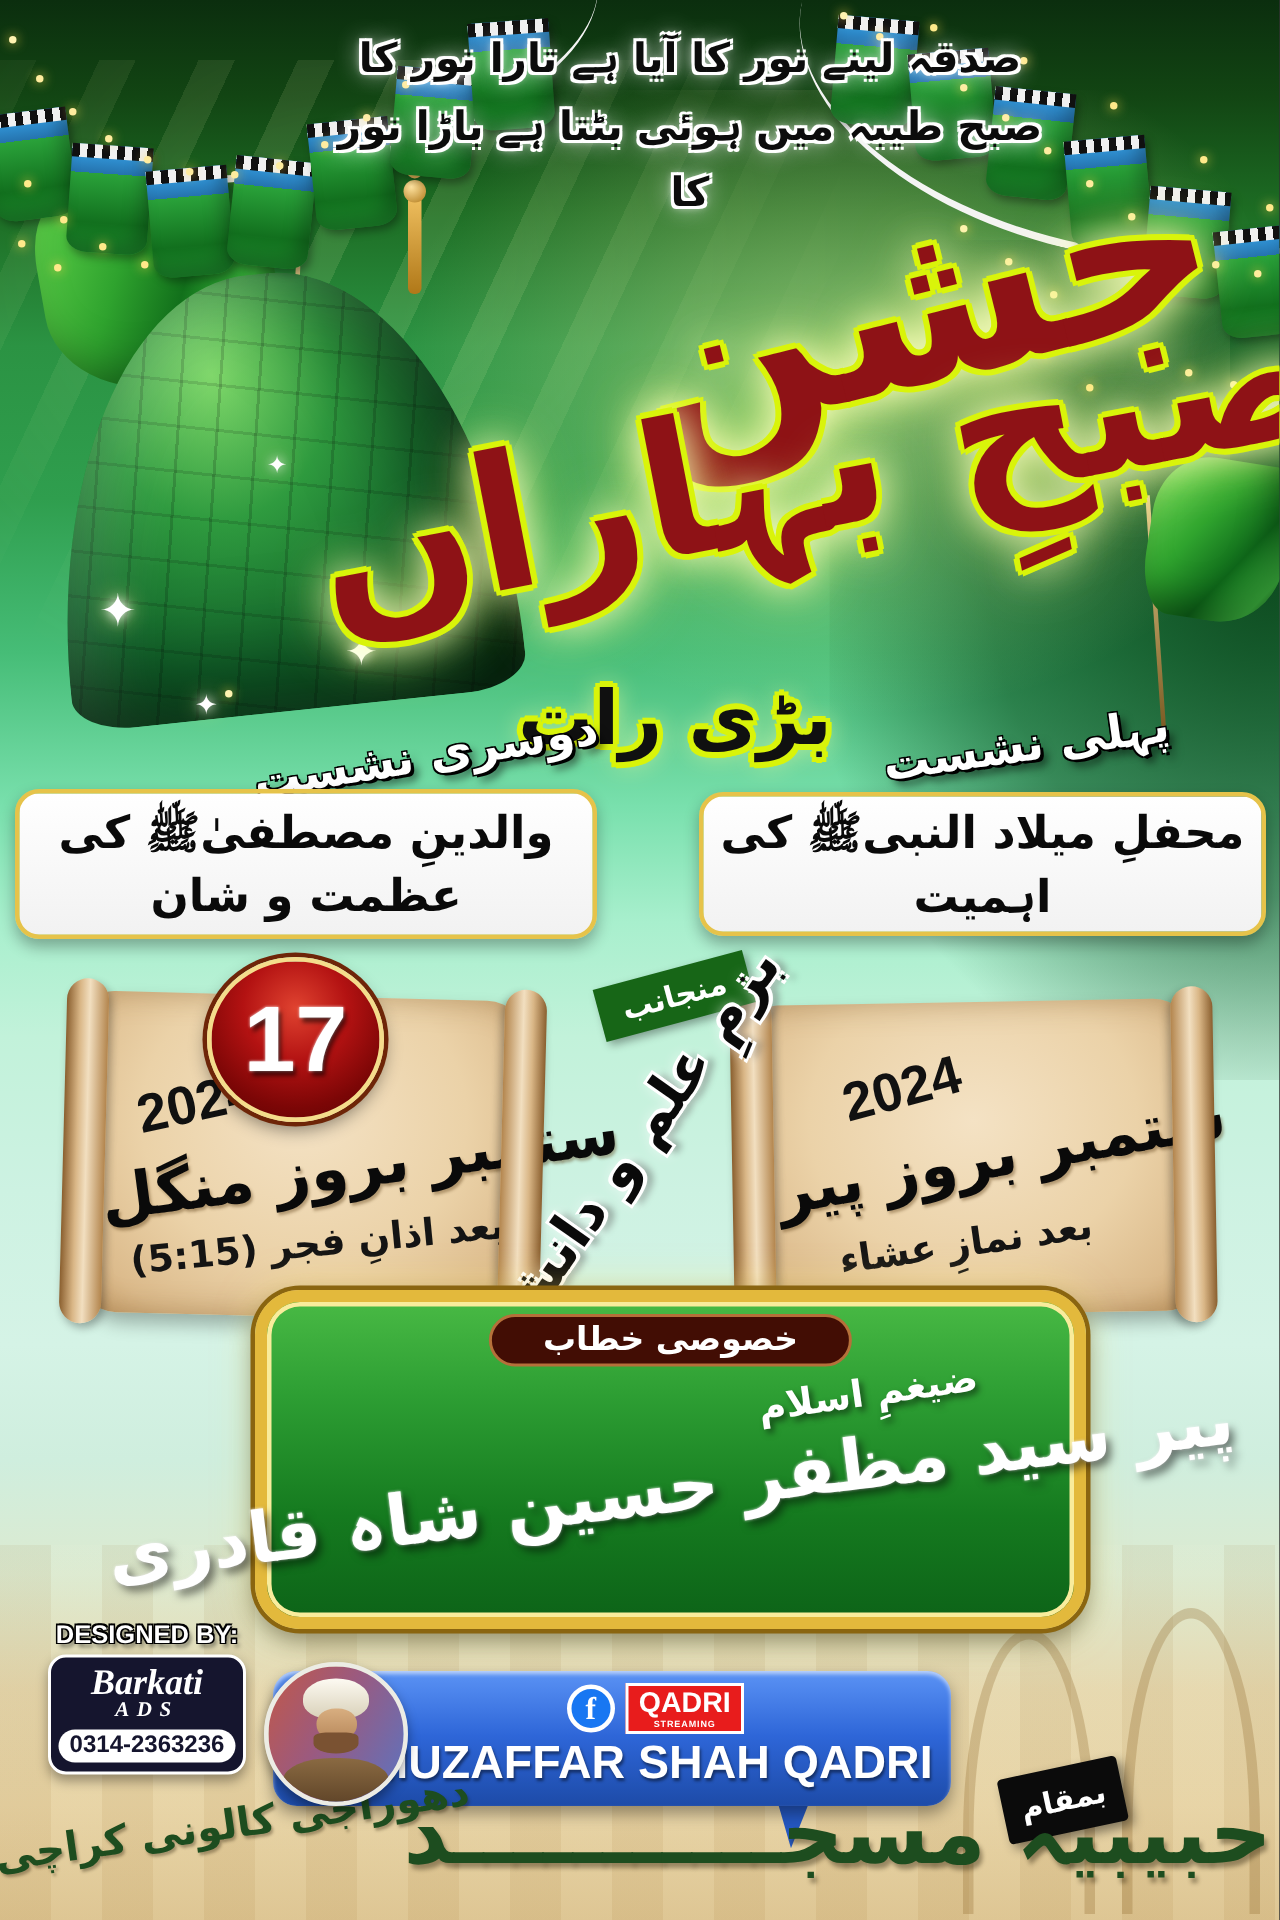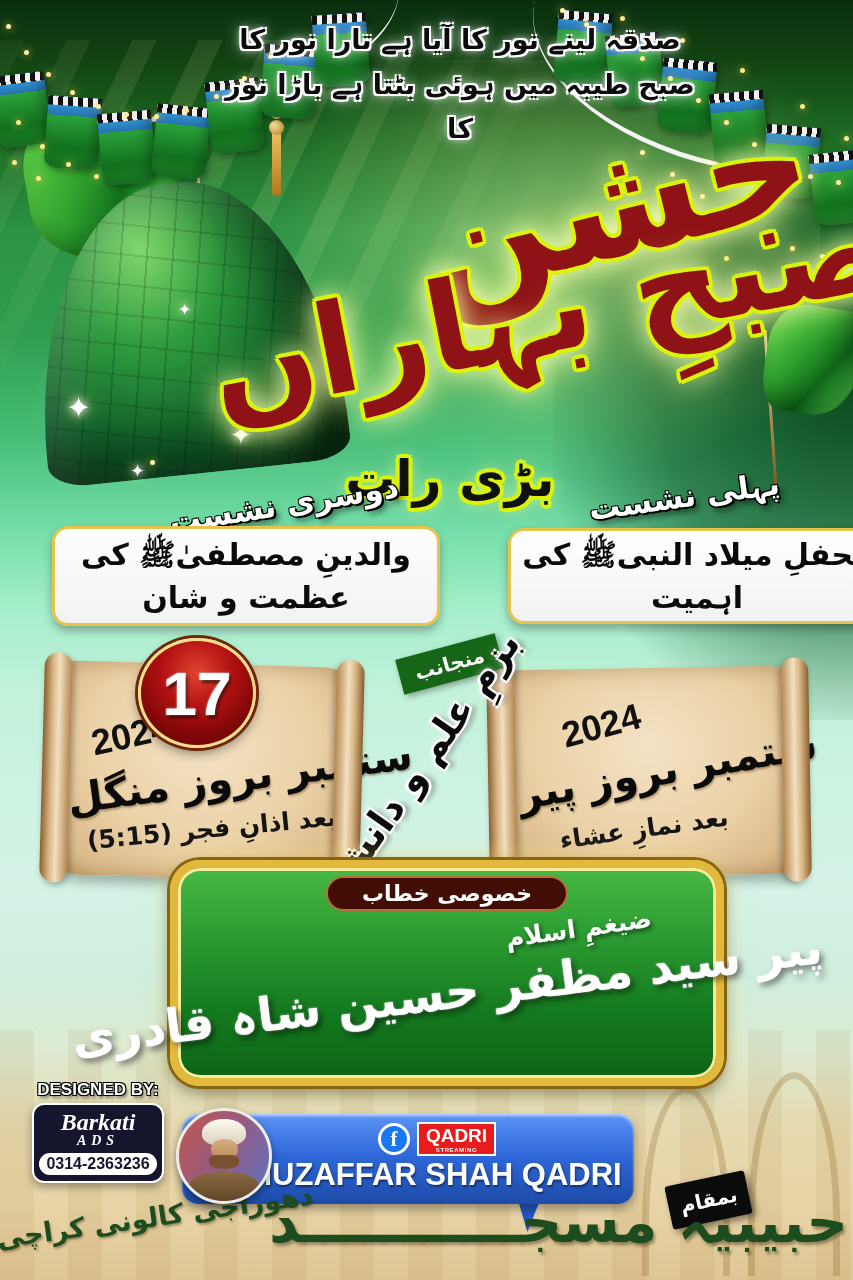--- a/index.html
+++ b/index.html
@@ -102,21 +102,21 @@
       4px 0 0 #d9f40a, -4px 0 0 #d9f40a, 0 4px 0 #d9f40a, 0 -4px 0 #d9f40a,
       3px 3px 0 #d9f40a, -3px -3px 0 #d9f40a, 3px -3px 0 #d9f40a, -3px 3px 0 #d9f40a, 0 0 18px #f4ffa0; }
 
   
   .session-label{ position:absolute; color:#fff; font-size:31px; font-weight:bold; white-space:nowrap;
     text-shadow:2px 2px 0 #000, -1px -1px 0 #000, 1px -1px 0 #000, -1px 1px 0 #000, 4px 5px 6px rgba(0,0,0,.55); }
   .session-label.first{ left:588px; top:478px; transform:rotate(-8deg); }
   .session-label.second{ left:168px; top:486px; transform:rotate(-9deg); }
   .session-box{ position:absolute; background:linear-gradient(180deg,#ffffff,#f2f2f2); border:3px solid #e6c34a;
     border-radius:16px; box-shadow:0 5px 10px rgba(0,0,0,.3); display:flex; align-items:center; justify-content:center;
-    color:#0a0a0a; font-weight:bold; font-size:30px; text-align:center; padding:6px 10px;margin-left:42px; }
+    color:#0a0a0a; font-weight:bold; font-size:30px; text-align:center; padding:6px 10px; }
   .session-box.first{ left:466px; top:528px; width:378px; height:96px; }
   .session-box.second{ left:10px; top:526px; width:388px; height:100px; }
 
   
   .scroll{ position:absolute; border-radius:20px 28px 22px 26px;
     background:radial-gradient(ellipse at 50% 38%, #f4e2c4 0%, #ebd2a8 52%, #dcbb8c 82%, #c9a06c 100%);
     box-shadow:inset 0 0 20px rgba(120,80,30,.4), 5px 7px 12px rgba(0,0,0,.28); }
   .scroll::before, .scroll::after{ content:""; position:absolute; top:-8px; bottom:-8px; width:28px; border-radius:14px;
     background:linear-gradient(90deg,#8a5f2f 0%, #d9b686 32%, #f2dfc0 55%, #b3854d 100%);
     box-shadow:2px 3px 6px rgba(0,0,0,.3); }

